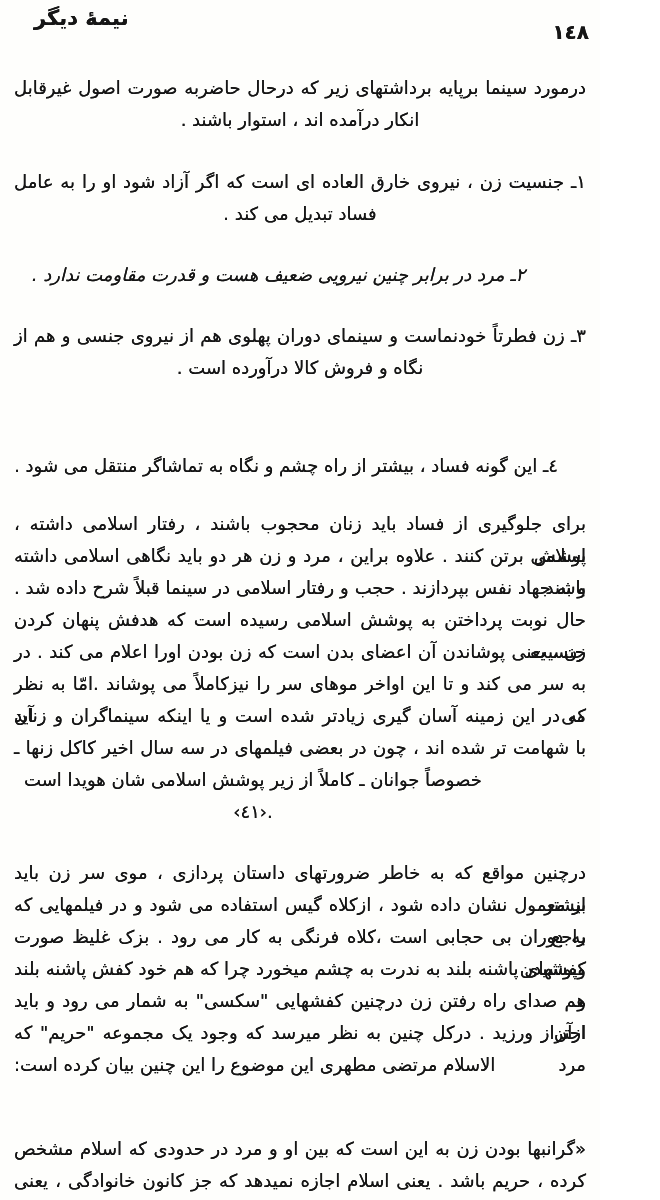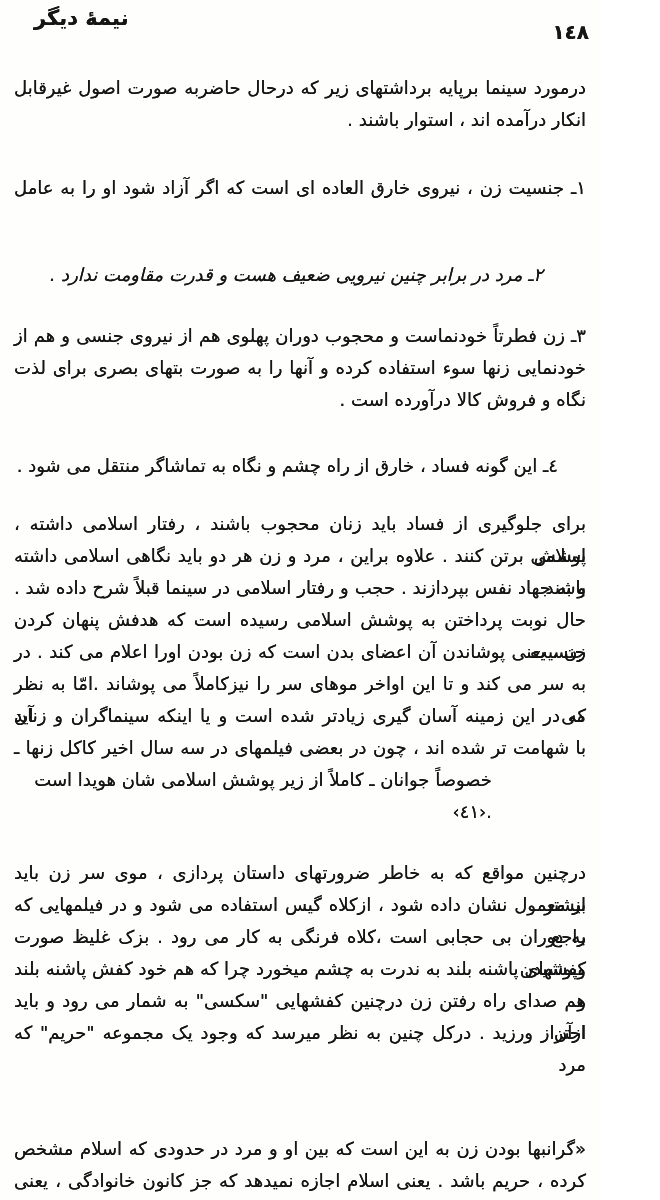--- a/index.html
+++ b/index.html
@@ -21,31 +21,31 @@
   }
   .page-number{
     position:absolute;top:20px;right:11px;
     font-size:20px;font-weight:bold;
     letter-spacing:2px;
   }
   .block{position:absolute;right:14px;left:14px;}
   .ln{
     height:32px;line-height:32px;
     font-size:18px;
-    text-align:right;
+    text-align:center;
     white-space:normal;
     overflow:visible;
   }
   .full{text-align:justify;text-align-last:justify;}
   .left{text-align:left;}
   .ri28{padding-right:28px;}
   .ri43{padding-right:43px;}
   .ri94{padding-right:94px;}
   .b-intro{top:72px;}
-  .b-item1{top:172px;}
+  .b-item1{top:166px;}
   .b-item2{top:259px;font-style:italic;}
   .b-item3{top:320px;}
   .b-item4{top:450px;}
   .b-veil{top:508px;}
   .b-wigs{top:857px;}
   .b-quote{top:1133px;}
 </style>
 </head>
 <body>
 
@@ -54,34 +54,34 @@
   <div class="running-title">نیمهٔ دیگر</div>
   <div class="page-number">١٤٨</div>
 
   <div class="block b-intro">
     <div class="ln full">درمورد سینما برپایه برداشتهای زیر که درحال حاضربه صورت اصول غیرقابل</div>
     <div class="ln">انکار درآمده اند ، استوار باشند .</div>
   </div>
 
   <div class="block b-item1">
     <div class="ln full">١ـ جنسیت زن ، نیروی خارق العاده ای است که اگر آزاد شود او را به عامل</div>
+    <div class="ln">فساد تبدیل می کند .</div>
   </div>
 
   <div class="block b-item2">
     <div class="ln ri43">٢ـ مرد در برابر چنین نیرویی ضعیف هست و قدرت مقاومت ندارد .</div>
   </div>
 
   <div class="block b-item3">
-    <div class="ln full">٣ـ زن فطرتاً خودنماست و محجوب دوران پهلوی هم از نیروی جنسی و هم از</div>
-    <div class="ln full">خودنمایی زنها سوء استفاده کرده و آنها را به صورت بتهای بصری برای لذت</div>
+    <div class="ln full">٣ـ زن فطرتاً خودنماست و سینمای دوران پهلوی هم از نیروی جنسی و هم از</div>
     <div class="ln">نگاه و فروش کالا درآورده است .</div>
   </div>
 
   <div class="block b-item4">
-    <div class="ln ri28">٤ـ این گونه فساد ، خارق از راه چشم و نگاه به تماشاگر منتقل می شود .</div>
+    <div class="ln ri28">٤ـ این گونه فساد ، بیشتر از راه چشم و نگاه به تماشاگر منتقل می شود .</div>
   </div>
 
   <div class="block b-veil">
     <div class="ln full">برای جلوگیری از فساد باید زنان محجوب باشند ، رفتار اسلامی داشته ، پوشش</div>
     <div class="ln full">اسلامی برتن کنند . علاوه براین ، مرد و زن هر دو باید نگاهی اسلامی داشته باشند</div>
     <div class="ln full">و به جهاد نفس بپردازند . حجب و رفتار اسلامی در سینما قبلاً شرح داده شد .</div>
     <div class="ln full">حال نوبت پرداختن به پوشش اسلامی رسیده است که هدفش پنهان کردن جنسیت</div>
     <div class="ln full">زن ، یعنی پوشاندن آن اعضای بدن است که زن بودن اورا اعلام می کند . در</div>
     <div class="ln full">به سر می کند و تا این اواخر موهای سر را نیزکاملاً می پوشاند .امّا به نظر می آید</div>
     <div class="ln full">که در این زمینه آسان گیری زیادتر شده است و یا اینکه سینماگران و زنان</div>
@@ -89,20 +89,21 @@
     <div class="ln ri94">خصوصاً جوانان ـ کاملاً از زیر پوشش اسلامی شان هویدا است .‹٤١›</div>
   </div>
 
   <div class="block b-wigs">
     <div class="ln full">درچنین مواقع که به خاطر ضرورتهای داستان پردازی ، موی سر زن باید بیشتر</div>
     <div class="ln full">از معمول نشان داده شود ، ازکلاه گیس استفاده می شود و در فیلمهایی که راجع</div>
     <div class="ln full">به دوران بی حجابی است ،کلاه فرنگی به کار می رود . بزک غلیظ صورت وپوشیدن</div>
     <div class="ln full">کفشهای پاشنه بلند به ندرت به چشم میخورد چرا که هم خود کفش پاشنه بلند و</div>
     <div class="ln full">هم صدای راه رفتن زن درچنین کفشهایی "سکسی" به شمار می رود و باید ازآن</div>
     <div class="ln full">احتراز ورزید . درکل چنین به نظر میرسد که وجود یک مجموعه "حریم" که مرد</div>
+    <div class="ln left">الاسلام مرتضی مطهری این موضوع را این چنین بیان کرده است:</div>
   </div>
 
   <div class="block b-quote">
     <div class="ln full">«گرانبها بودن زن به این است که بین او و مرد در حدودی که اسلام مشخص</div>
     <div class="ln full">کرده ، حریم باشد . یعنی اسلام اجازه نمیدهد که جز کانون خانوادگی ، یعنی صحنهٔ</div>
   </div>
 
 </div>
 
 </body></html>

